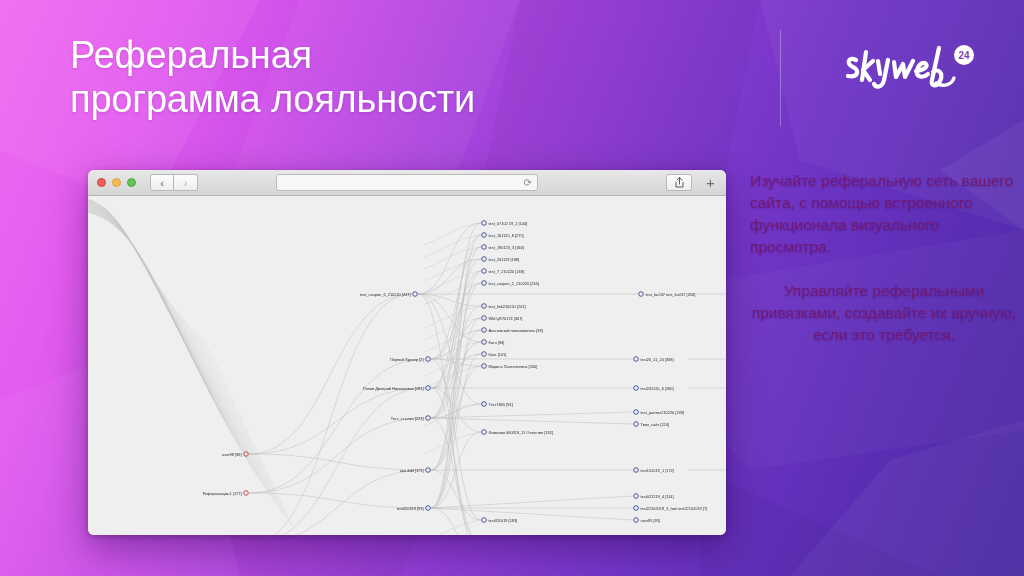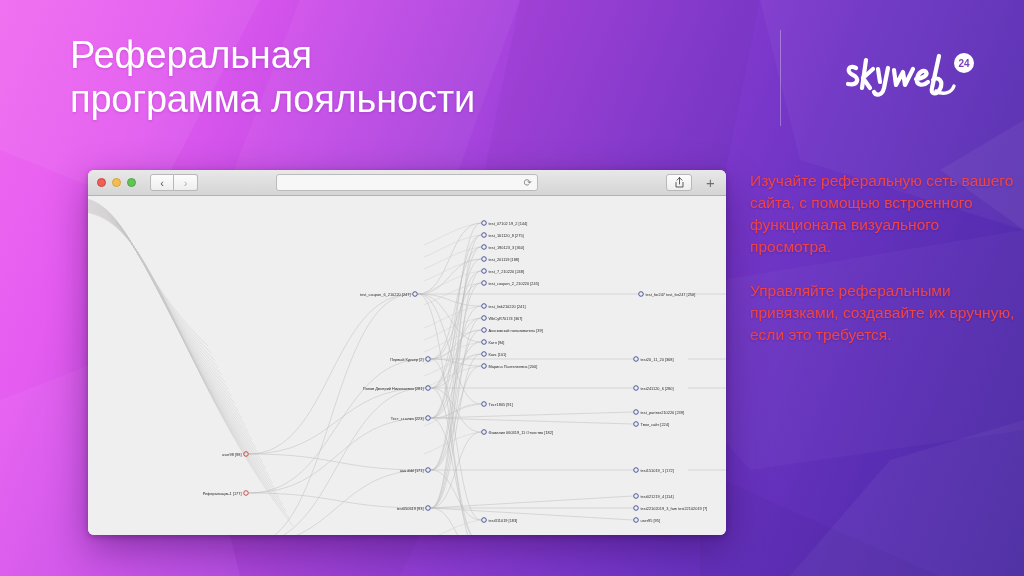--- a/index.html
+++ b/index.html
@@ -27,34 +27,34 @@
     position:absolute; left:70px; top:33px;
     color:#ffffff;
     font-size:38px; font-weight:normal;
     line-height:1.16;
     letter-spacing:-0.2px;
     text-shadow:0 1px 3px rgba(90,20,120,0.22);
     white-space:pre-line;
   }
 
   
-  .logo-wrap { position:absolute; right:34px; top:48px; width:150px; height:56px; }
+  .logo-wrap { position:absolute; right:34px; top:40px; width:150px; height:56px; }
   .logo-divider {
     position:absolute; left:780px; top:30px;
     width:1px; height:96px;
     background:rgba(255,255,255,0.30);
   }
 
   
   .copy {
     position:absolute; left:750px; top:170px; width:268px;
-    color:#ef4444; font-size:15.5px; line-height:1.42;
+    color:#701a75; font-size:15.5px; line-height:1.42;
     text-shadow:0 1px 2px rgba(60,10,90,0.30);
   }
-  .copy p + p { margin-top:22px; }
+  .copy p + p { margin-top:22px;text-align:center; }
 
   
   .browser {
     position:absolute; left:88px; top:170px;
     width:638px; height:365px;
     border-radius:6px;
     overflow:hidden;
     box-shadow:0 14px 38px rgba(40,0,70,0.40), 0 2px 6px rgba(40,0,70,0.30);
     background:#efefef;
   }

